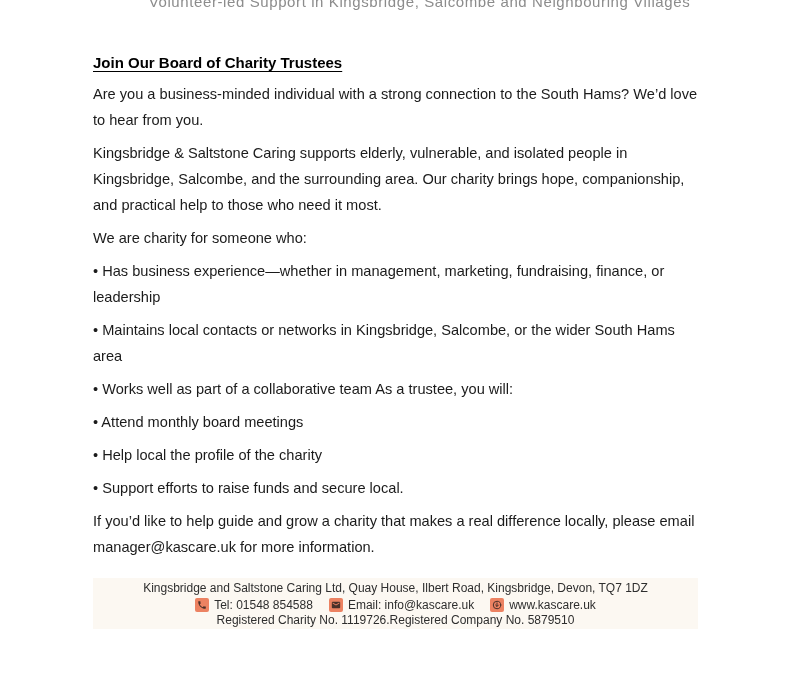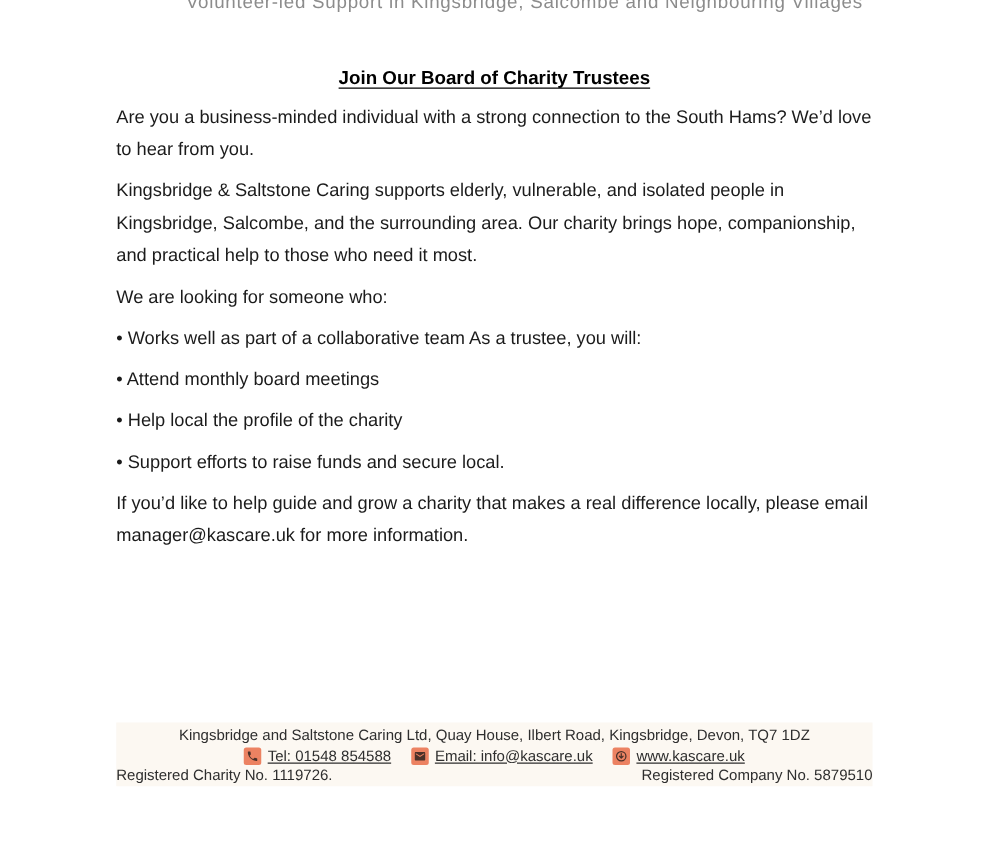--- a/index.html
+++ b/index.html
@@ -25,21 +25,20 @@
     white-space: nowrap;
   }
   .content {
     position: absolute;
     left: 93px;
     top: 0;
     width: 605px;
   }
   .title {
     margin: 54px 0 10px 0;
-    text-align: center;
     font-size: 15px;
     font-weight: 700;
     text-decoration: underline;
     text-underline-offset: 3px;
     color: #000000;
   }
   .content p {
     margin: 0 0 7px 0;
     font-size: 14.6px;
     line-height: 26px;
@@ -57,30 +56,29 @@
     font-size: 12px;
     color: #2e2e2e;
   }
   .f-line { line-height: 15px; }
   .f-line2 {
     display: flex;
     justify-content: center;
     align-items: center;
     gap: 16px;
     height: 17px;
-    text-decoration: underline;
   }
   .f-group {
     display: inline-flex;
     align-items: center;
     gap: 5px;
   }
   .f-line3 {
     display: flex;
-    justify-content: space-between;
+    justify-content: center;
     line-height: 15px;
   }
   .icon {
     display: inline-flex;
     align-items: center;
     justify-content: center;
     width: 14px;
     height: 14px;
     border-radius: 2px;
     background: var(--accent, #ec8262);
@@ -94,22 +92,24 @@
 
 <div class="page">
 
   <div class="tagline">Volunteer-led Support in Kingsbridge, Salcombe and Neighbouring Villages</div>
 
   <div class="content">
     <h1 class="title">Join Our Board of Charity Trustees</h1>
 
     <p>Are you a business-minded individual with a strong connection to the South Hams? We’d love to hear from you.</p>
     <p>Kingsbridge &amp; Saltstone Caring supports elderly, vulnerable, and isolated people in Kingsbridge, Salcombe, and the surrounding area. Our charity brings hope, companionship, and practical help to those who need it most.</p>
-    <p>We are looking for someone who:</p>
+    <p>We are charity for someone who:</p>
 
+    <p>• Has business experience—whether in management, marketing, fundraising, finance, or leadership</p>
+    <p>• Maintains local contacts or networks in Kingsbridge, Salcombe, or the wider South Hams area</p>
     <p>• Works well as part of a collaborative team As a trustee, you will:</p>
     <p>• Attend monthly board meetings</p>
     <p>• Help local the profile of the charity</p>
     <p>• Support efforts to raise funds and secure local.</p>
 
     <p>If you’d like to help guide and grow a charity that makes a real difference locally, please email manager@kascare.uk for more information.</p>
   </div>
 
   <div class="footer">
     <div class="f-line">Kingsbridge and Saltstone Caring Ltd, Quay House, Ilbert Road, Kingsbridge, Devon, TQ7 1DZ</div>

